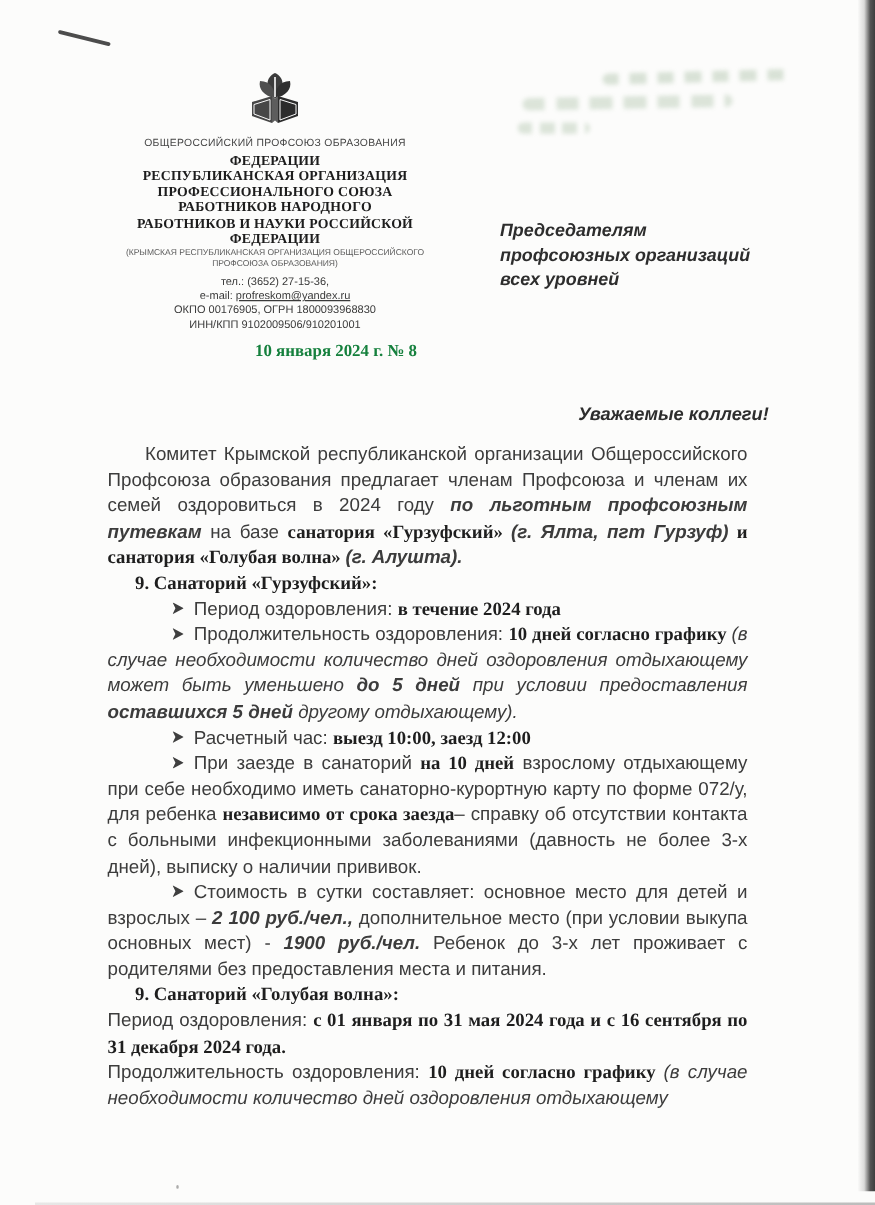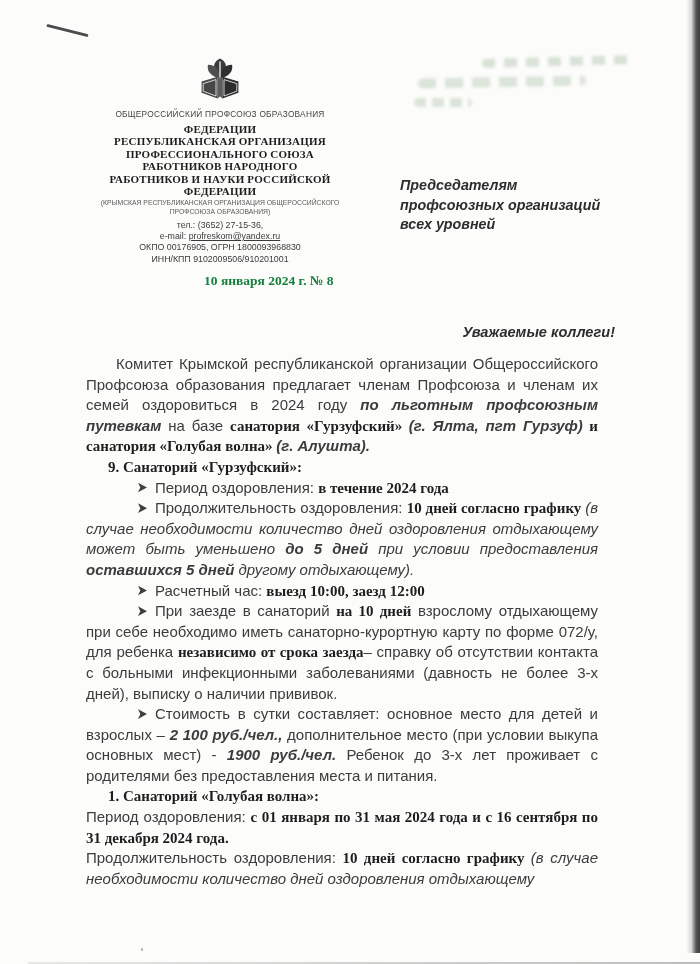--- a/index.html
+++ b/index.html
@@ -126,18 +126,18 @@
   <div class="salutation">Уважаемые коллеги!</div>
 
   <div class="letter-body">
       <p class="p-indent"><span class="s-r">Комитет Крымской республиканской организации Общероссийского Профсоюза образования предлагает членам Профсоюза и членам их семей оздоровиться в 2024 году </span><span class="s-bi">по льготным профсоюзным путевкам</span><span class="s-r"> на базе </span><span class="s-sb">санатория «Гурзуфский» </span><span class="s-bi">(г. Ялта, пгт Гурзуф)</span><span class="s-sb"> и </span><span class="s-sb">санатория «Голубая волна» </span><span class="s-bi">(г. Алушта).</span></p>
       <p class="p-head"><span class="s-sb">9. Санаторий «Гурзуфский»:</span></p>
       <p class="p-list"><span class="marker"></span><span class="s-r">Период оздоровления: </span><span class="s-sb">в течение 2024 года</span></p>
       <p class="p-list"><span class="marker"></span><span class="s-r">Продолжительность оздоровления: </span><span class="s-sb">10 дней согласно графику </span><span class="s-i">(в случае необходимости количество дней оздоровления отдыхающему может быть уменьшено </span><span class="s-bi">до 5 дней</span><span class="s-i"> при условии предоставления </span><span class="s-bi">оставшихся 5 дней</span><span class="s-i"> другому отдыхающему).</span></p>
       <p class="p-list"><span class="marker"></span><span class="s-r">Расчетный час: </span><span class="s-sb">выезд 10:00, заезд 12:00</span></p>
       <p class="p-list"><span class="marker"></span><span class="s-r">При заезде в санаторий </span><span class="s-sb">на 10 дней</span><span class="s-r"> взрослому отдыхающему при себе необходимо иметь санаторно-курортную карту по форме 072/у, для ребенка </span><span class="s-sb">независимо от срока заезда</span><span class="s-r">– справку об отсутствии контакта с больными инфекционными заболеваниями (давность не более 3-х дней), выписку о наличии прививок.</span></p>
       <p class="p-list"><span class="marker"></span><span class="s-r">Стоимость в сутки составляет: основное место для детей и взрослых – </span><span class="s-bi">2 100 руб./чел.,</span><span class="s-r"> дополнительное место (при условии выкупа основных мест) - </span><span class="s-bi">1900 руб./чел.</span><span class="s-r">  Ребенок до 3-х лет проживает с родителями без предоставления места и питания.</span></p>
-      <p class="p-head"><span class="s-sb">1. Санаторий «Голубая волна»:</span></p>
+      <p class="p-head"><span class="s-sb">9. Санаторий «Голубая волна»:</span></p>
       <p class="p-flush"><span class="s-r">Период оздоровления: </span><span class="s-sb">с 01 января по 31 мая 2024 года и с 16 сентября по 31 декабря 2024 года.</span></p>
       <p class="p-flush"><span class="s-r">Продолжительность оздоровления: </span><span class="s-sb">10 дней согласно графику </span><span class="s-i">(в случае необходимости количество дней оздоровления отдыхающему</span></p>
     </div>
 
 </div>
 
 </body></html>

